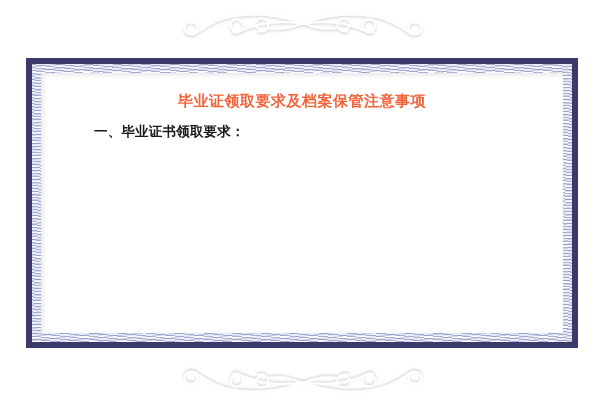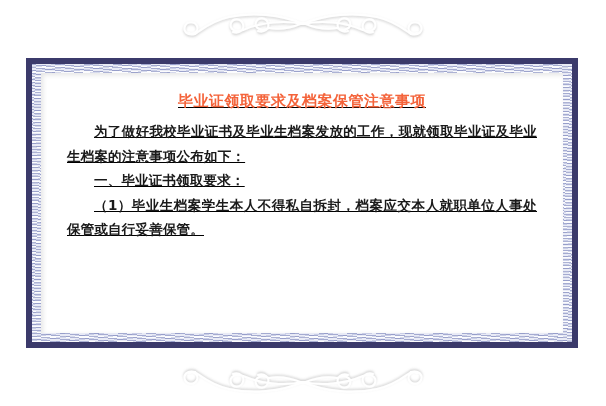--- a/index.html
+++ b/index.html
@@ -87,21 +87,20 @@
     position: absolute;
     left: 15px;
     top: 15px;
     right: 15px;
     bottom: 15px;
     background: #ffffff;
     box-sizing: border-box;
     padding: 18px 26px 11px 26px;
     box-shadow: inset 2px 2px 5px rgba(0,0,0,0.10);
     overflow: hidden;
-    text-decoration: underline;
   }
 
   
   .doc-title {
     text-align: center;
     color: #f4633a;
     font-weight: bold;
     font-size: 15px;
     line-height: 20px;
     letter-spacing: 0.5px;
@@ -162,23 +161,21 @@
   </div>
 
   <div class="frame">
     <div class="frame-rule"></div>
 
     <div class="panel">
 
       <div class="doc-title">毕业证领取要求及档案保管注意事项</div>
 
       <div class="body-text">
-        <p class="para">为了做好我校毕业证书及毕业生档案发放的工作，现就领取毕业证及毕业生档案的注意事项公布如下：</p>
         <p class="para">一、毕业证书领取要求：</p>
-        <p class="para">（1）毕业生档案学生本人不得私自拆封，档案应交本人就职单位人事处保管或自行妥善保管。</p>
       </div>
 
     </div>
   </div>
 
   <div class="ornament ornament-bottom">
     <svg viewBox="0 0 260 46" xmlns="http://www.w3.org/2000/svg" aria-hidden="true">
       <defs>
         <filter id="softShadow2" x="-20%" y="-20%" width="140%" height="160%">
           <feDropShadow dx="0" dy="1.4" stdDeviation="1.3" flood-color="#9a9a9a" flood-opacity="0.45"></feDropShadow>

